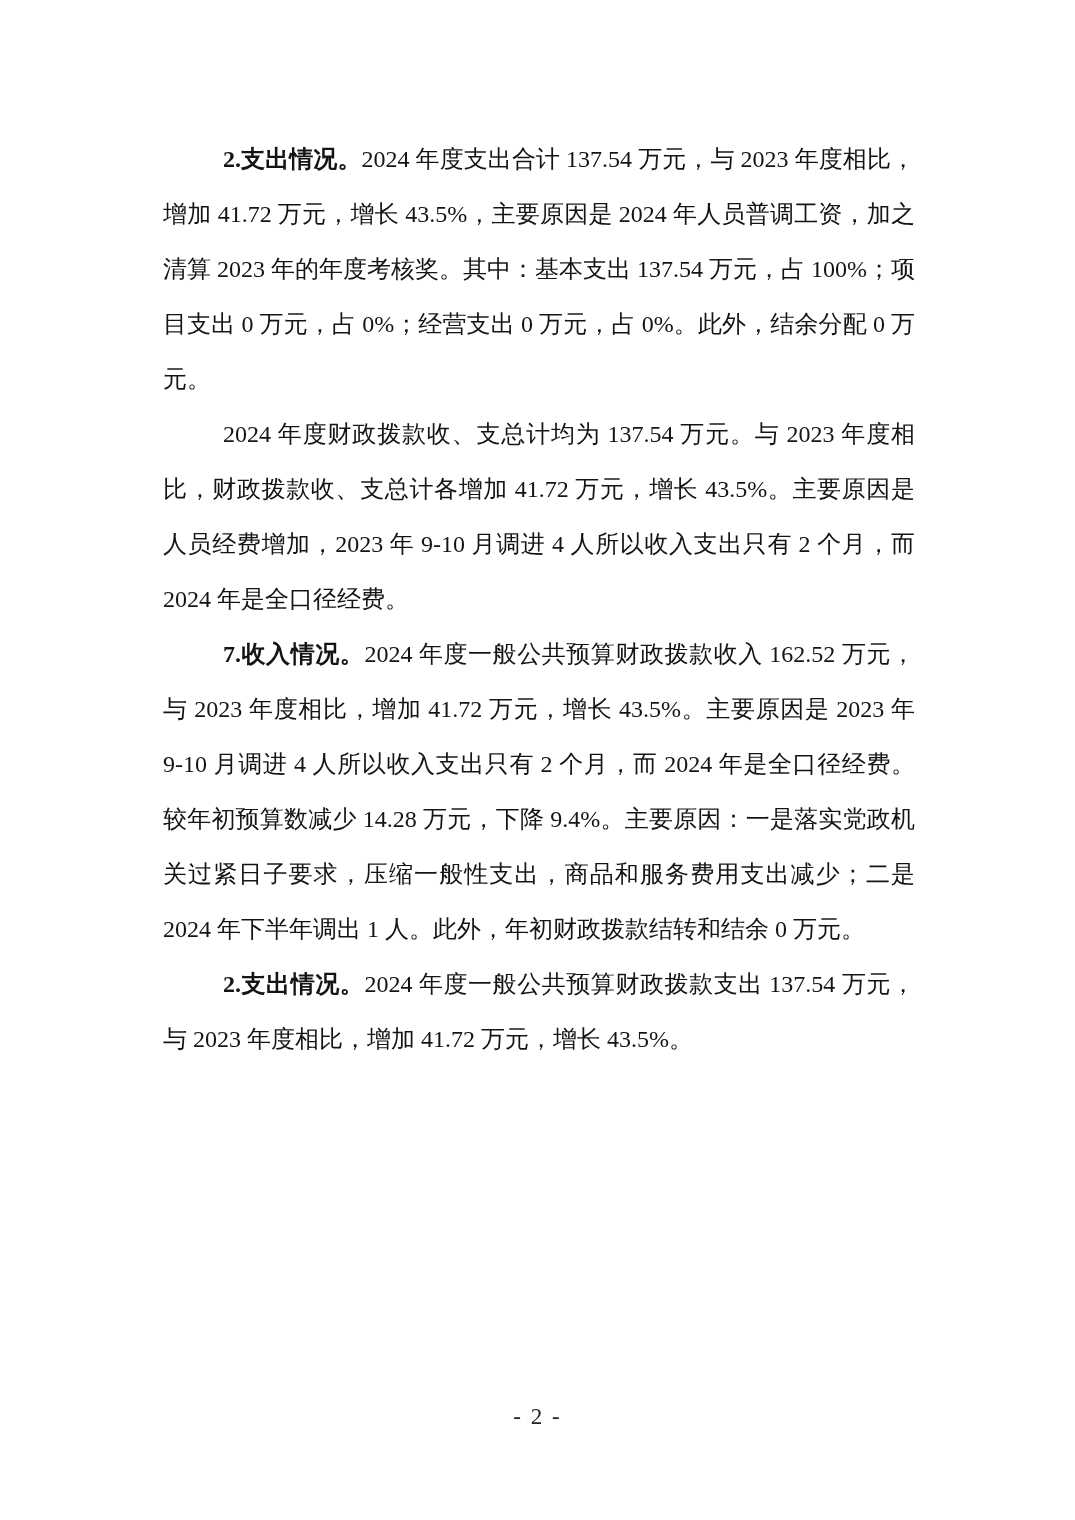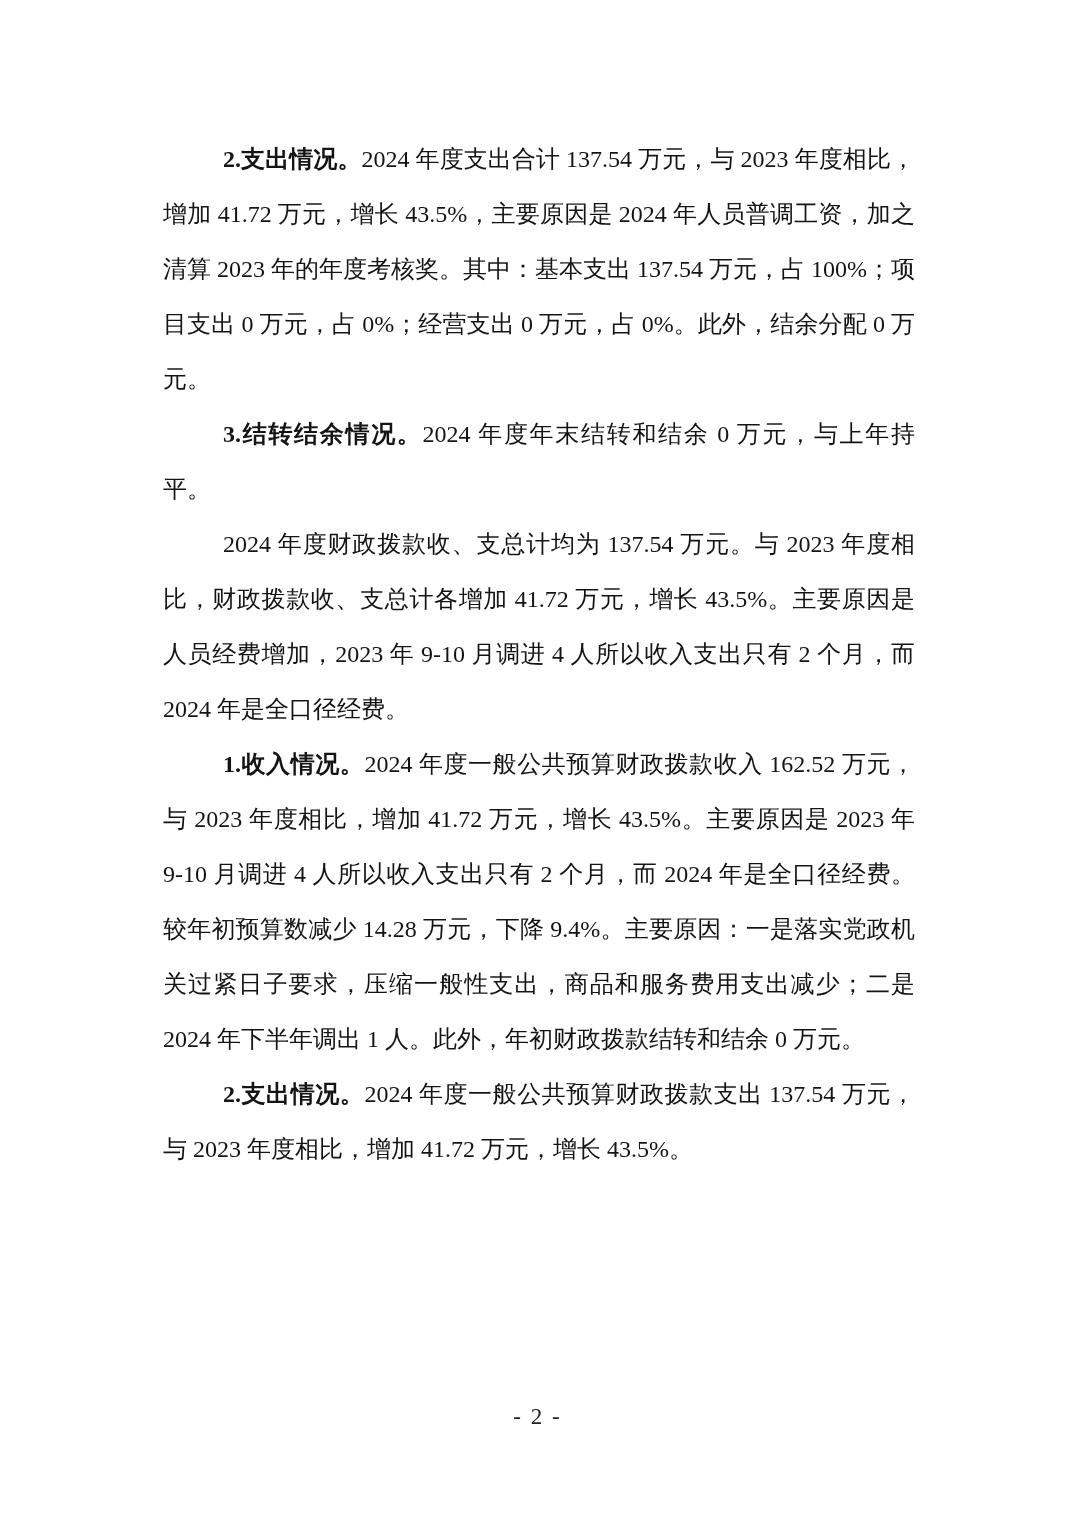--- a/index.html
+++ b/index.html
@@ -52,26 +52,25 @@
   }
 </style>
 </head>
 <body>
 
 <div class="doc-page">
   <div class="doc-content">
 
     <p class="para"><span class="lead">2.支出情况。</span><span>2024 年度支出合计 137.54 万元，与 2023 年度相比，增加 41.72 万元，增长 43.5%，主要原因是 2024 年人员普调工资，加之清算 2023 年的年度考核奖。其中：基本支出 137.54 万元，占 100%；项目支出 0 万元，占 0%；经营支出 0 万元，占 0%。此外，结余分配 0 万元。</span></p>
 
-    <p class="para"><span class="lead">3.结转结余情况。</span><span>2024 年度年末结转和结余 0 万元，与上年持平。</span></p>
 
 
     <p class="para"><span>2024 年度财政拨款收、支总计均为 137.54 万元。与 2023 年度相比，财政拨款收、支总计各增加 41.72 万元，增长 43.5%。主要原因是人员经费增加，2023 年 9-10 月调进 4 人所以收入支出只有 2 个月，而 2024 年是全口径经费。</span></p>
 
 
-    <p class="para"><span class="lead">1.收入情况。</span><span>2024 年度一般公共预算财政拨款收入 162.52 万元，与 2023 年度相比，增加 41.72 万元，增长 43.5%。主要原因是 2023 年 9-10 月调进 4 人所以收入支出只有 2 个月，而 2024 年是全口径经费。较年初预算数减少 14.28 万元，下降 9.4%。主要原因：一是落实党政机关过紧日子要求，压缩一般性支出，商品和服务费用支出减少；二是 2024 年下半年调出 1 人。此外，年初财政拨款结转和结余 0 万元。</span></p>
+    <p class="para"><span class="lead">7.收入情况。</span><span>2024 年度一般公共预算财政拨款收入 162.52 万元，与 2023 年度相比，增加 41.72 万元，增长 43.5%。主要原因是 2023 年 9-10 月调进 4 人所以收入支出只有 2 个月，而 2024 年是全口径经费。较年初预算数减少 14.28 万元，下降 9.4%。主要原因：一是落实党政机关过紧日子要求，压缩一般性支出，商品和服务费用支出减少；二是 2024 年下半年调出 1 人。此外，年初财政拨款结转和结余 0 万元。</span></p>
 
     <p class="para"><span class="lead">2.支出情况。</span><span>2024 年度一般公共预算财政拨款支出 137.54 万元，与 2023 年度相比，增加 41.72 万元，增长 43.5%。</span></p>
 
   </div>
 
   <div class="page-footer">- 2 -</div>
 </div>
 
 </body></html>

